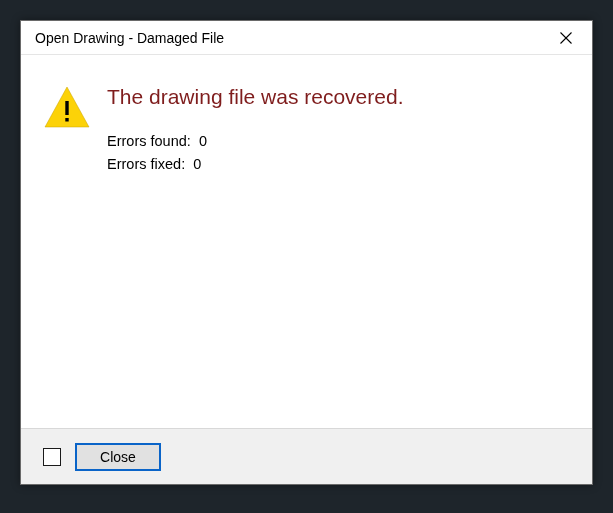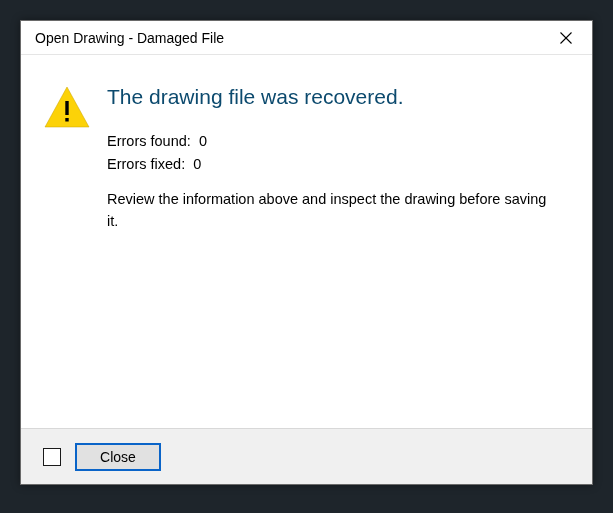--- a/index.html
+++ b/index.html
@@ -37,31 +37,31 @@
   .close-x svg { stroke: #000; }
   .content {
     flex: 1;
     display: flex;
     padding: 28px 34px 10px 18px;
   }
   .icon-col { width: 68px; padding-top: 2px; padding-left: 4px; }
   .warn-icon { width: 48px; height: 44px; }
   .text-col { flex: 1; }
   .heading {
-    color: #0c4a6e;
+    color: #7f1d1d;
     font-size: 21px;
     font-weight: 400;
     margin: 0 0 20px 0;
     line-height: 1.3;
   }
   .para {
     margin: 0 0 22px 0;
     line-height: 1.5;
   }
-  .stats { margin: 0 0 14px 0; line-height: 1.55; }
+  .stats { margin: 0 0 22px 0; line-height: 1.55; }
   .footer {
     height: 56px;
     border-top: 1px solid #d8d8d8;
     background: #f0f0f0;
     display: flex;
     align-items: center;
     padding: 0 18px 0 22px;
   }
   .chk {
     width: 18px; height: 18px;
@@ -105,21 +105,20 @@
       <div class="stats">
         <div>
           <span>Errors found:</span>&nbsp;
           <span>0</span>
         </div>
         <div>
           <span>Errors fixed:</span>&nbsp;
           <span>0</span>
         </div>
       </div>
-      <p class="para" style="margin-bottom:0">Review the information above and inspect the drawing before saving it.</p>
     </div>
   </div>
 
   <div class="footer">
     <div class="chk"></div>
     <div class="close-btn">
       <span>Close</span>
     </div>
   </div>
 </div>

